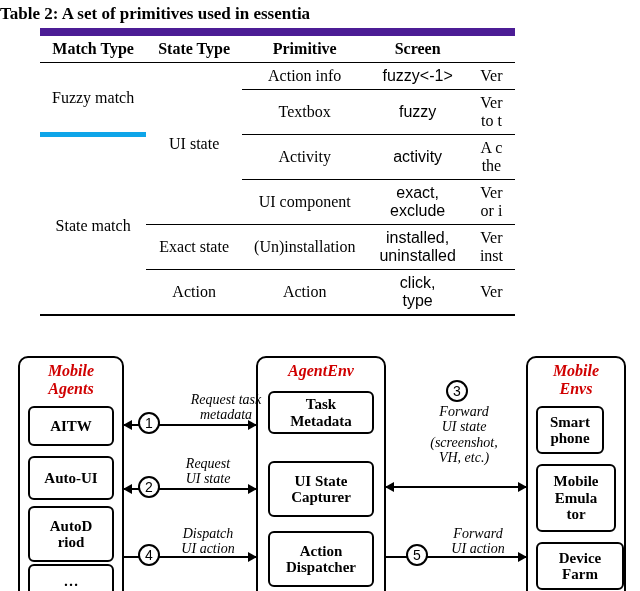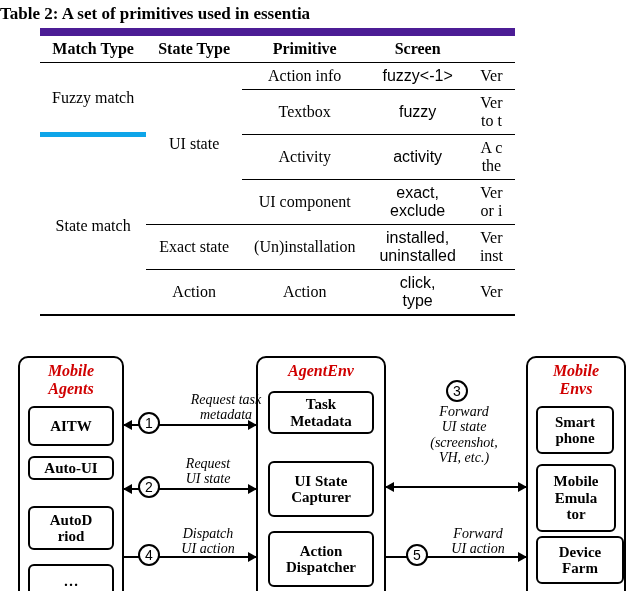--- a/index.html
+++ b/index.html
@@ -166,37 +166,37 @@
   </tr>
 </tbody>
   </table>
 
 <div class="fig">
 
   <div class="box outer" style="left:0;top:0;width:106px;height:252px">
     <div class="title">Mobile<br>Agents</div>
   </div>
   <div class="inner" style="left:10px;top:50px;width:86px;height:40px">AITW</div>
-  <div class="inner" style="left:10px;top:100px;width:86px;height:24px">Auto-UI</div>
-  <div class="inner" style="left:10px;top:150px;width:86px;height:44px">AutoD<br>riod</div>
+  <div class="inner" style="left:10px;top:100px;width:86px;height:44px">Auto-UI</div>
+  <div class="inner" style="left:10px;top:150px;width:86px;height:56px">AutoD<br>riod</div>
   <div class="inner" style="left:10px;top:208px;width:86px;height:34px">…</div>
 
   <div class="box outer" style="left:238px;top:0;width:130px;height:252px">
     <div class="title">AgentEnv</div>
   </div>
   <div class="inner" style="left:250px;top:35px;width:106px;height:43px">Task<br>Metadata</div>
   <div class="inner" style="left:250px;top:105px;width:106px;height:56px">UI State<br>Capturer</div>
   <div class="inner" style="left:250px;top:175px;width:106px;height:56px">Action<br>Dispatcher</div>
 
   <div class="box outer" style="left:508px;top:0;width:100px;height:252px">
     <div class="title">Mobile<br>Envs</div>
   </div>
-  <div class="inner" style="left:518px;top:50px;width:78px;height:48px">Smart<br>phone</div>
+  <div class="inner" style="left:518px;top:50px;width:68px;height:48px">Smart<br>phone</div>
   <div class="inner" style="left:518px;top:108px;width:80px;height:68px">Mobile<br>Emula<br>tor</div>
-  <div class="inner" style="left:518px;top:180px;width:88px;height:48px">Device<br>Farm</div>
+  <div class="inner" style="left:518px;top:186px;width:88px;height:48px">Device<br>Farm</div>
 
   <div class="arrow-h bi" style="left:106px;top:68px;width:132px"></div>
   <div class="num" style="left:120px;top:56px">1</div>
   <div class="lbl" style="left:160px;top:36px;width:96px">Request task<br>metadata</div>
 
   <div class="arrow-h bi" style="left:106px;top:132px;width:132px"></div>
   <div class="num" style="left:120px;top:120px">2</div>
   <div class="lbl" style="left:150px;top:100px;width:80px">Request<br>UI state</div>
 
   <div class="arrow-h right" style="left:106px;top:200px;width:132px"></div>

